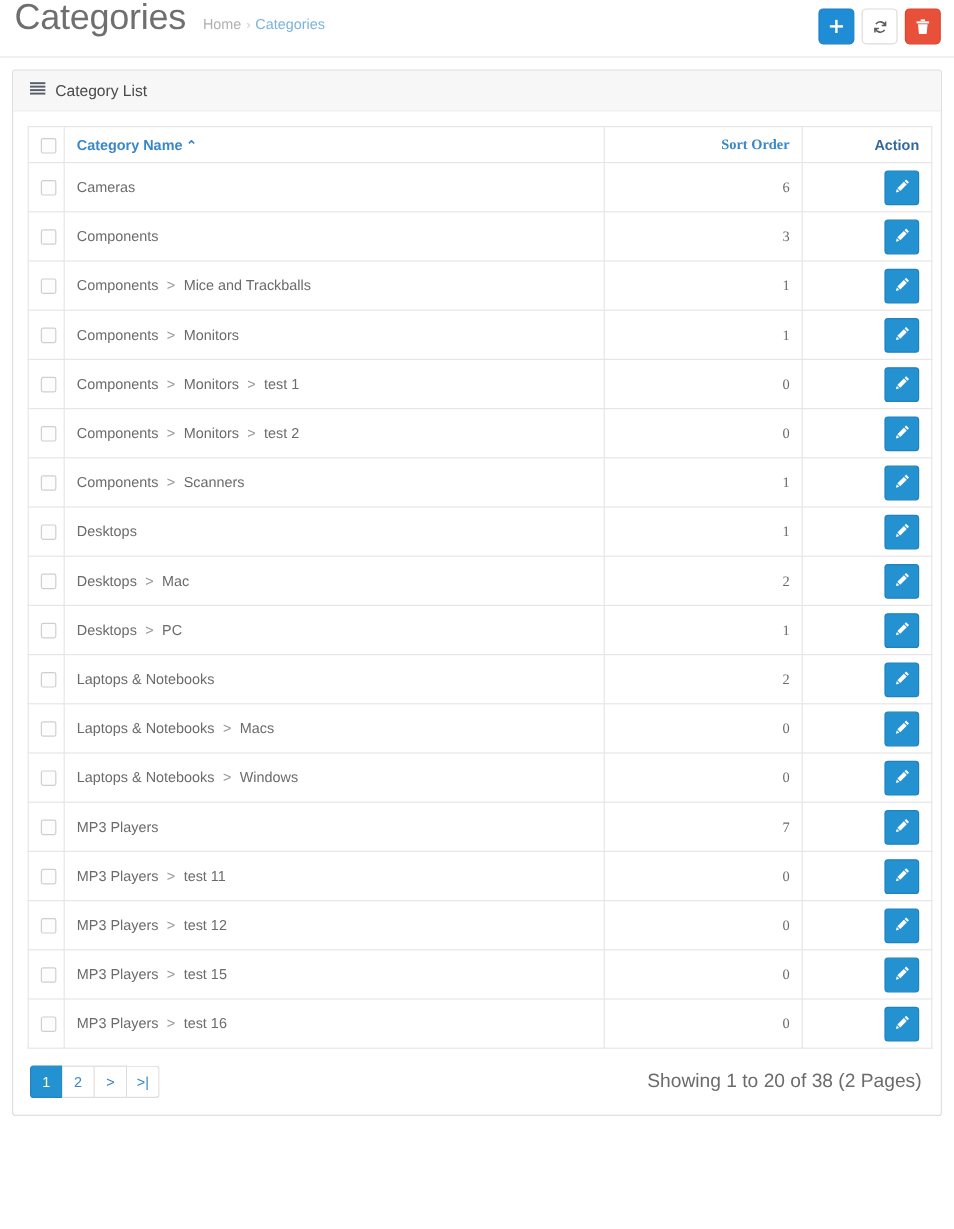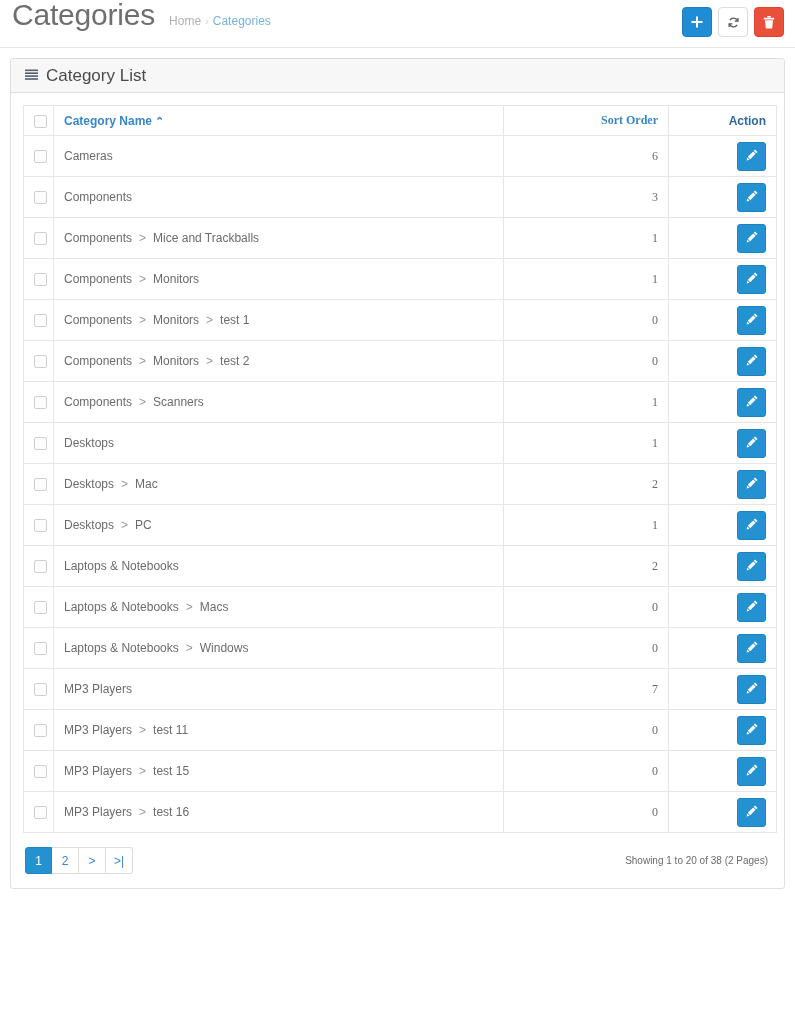--- a/index.html
+++ b/index.html
@@ -74,21 +74,21 @@
   .panel-heading {
     background: #f7f7f7;
     border-bottom: 1px solid #e0e0e0;
     height: 34px;
     display: flex;
     align-items: center;
     padding: 0 14px;
     border-radius: 3px 3px 0 0;
   }
   .panel-title {
-    font-size: 17px;
+    font-size: 13px;
     color: #4a4a4a;
     display: flex;
     align-items: center;
     gap: 8px;
   }
   .panel-body { padding: 12px; }
 
   
   table.cat-table {
     width: 100%;
@@ -183,21 +183,21 @@
     border-radius: 3px 0 0 3px;
   }
   .pagination .pg:last-child { border-radius: 0 3px 3px 0; }
   .pagination .pg.active {
     background: #2491d0;
     border-color: #2187c3;
     color: #ffffff;
     cursor: default;
   }
   .results-text {
-    font-size: 10px;
+    font-size: 16px;
     color: #6b6b6b;
     padding-right: 2px;
   }
 </style>
 </head>
 <body>
 
 <div class="page-header">
   <div class="page-header-inner">
     <span class="page-title">Categories</span>
@@ -445,20 +445,32 @@
             <td class="col-action"><button class="btn-edit">
                 <span><svg width="12" height="12" viewBox="0 0 14 14" aria-hidden="true">
                     <path d="M10.6 0.6l2.8 2.8-1.5 1.5-2.8-2.8z" fill="#ffffff"></path>
                     <path d="M8.4 2.8l2.8 2.8-6.3 6.3-2.8-2.8z" fill="#ffffff"></path>
                     <path d="M1.6 10.0l2.4 2.4-3.3 0.9z" fill="#ffffff"></path>
                   </svg></span>
               </button></td>
           </tr>
           <tr>
             <td class="col-check"><span class="chk"></span></td>
+            <td class="col-name">MP3 Players<span class="sep">&gt;</span>test 12</td>
+            <td class="col-sort">0</td>
+            <td class="col-action"><button class="btn-edit">
+                <span><svg width="12" height="12" viewBox="0 0 14 14" aria-hidden="true">
+                    <path d="M10.6 0.6l2.8 2.8-1.5 1.5-2.8-2.8z" fill="#ffffff"></path>
+                    <path d="M8.4 2.8l2.8 2.8-6.3 6.3-2.8-2.8z" fill="#ffffff"></path>
+                    <path d="M1.6 10.0l2.4 2.4-3.3 0.9z" fill="#ffffff"></path>
+                  </svg></span>
+              </button></td>
+          </tr>
+          <tr>
+            <td class="col-check"><span class="chk"></span></td>
             <td class="col-name">MP3 Players<span class="sep">&gt;</span>test 15</td>
             <td class="col-sort">0</td>
             <td class="col-action"><button class="btn-edit">
                 <span><svg width="12" height="12" viewBox="0 0 14 14" aria-hidden="true">
                     <path d="M10.6 0.6l2.8 2.8-1.5 1.5-2.8-2.8z" fill="#ffffff"></path>
                     <path d="M8.4 2.8l2.8 2.8-6.3 6.3-2.8-2.8z" fill="#ffffff"></path>
                     <path d="M1.6 10.0l2.4 2.4-3.3 0.9z" fill="#ffffff"></path>
                   </svg></span>
               </button></td>
           </tr>

